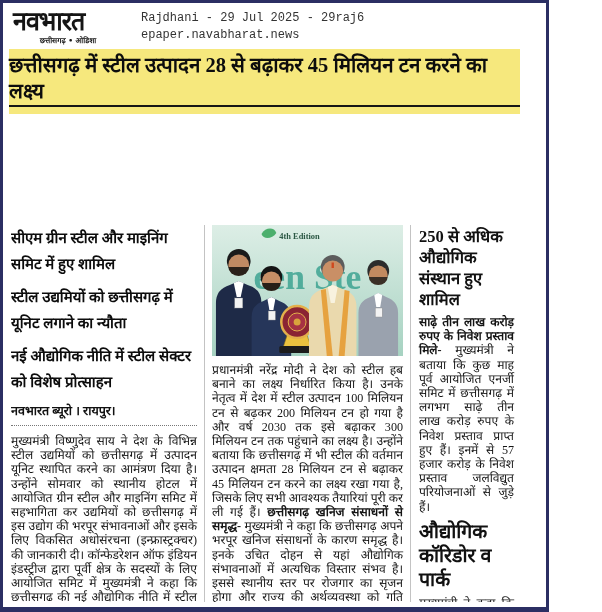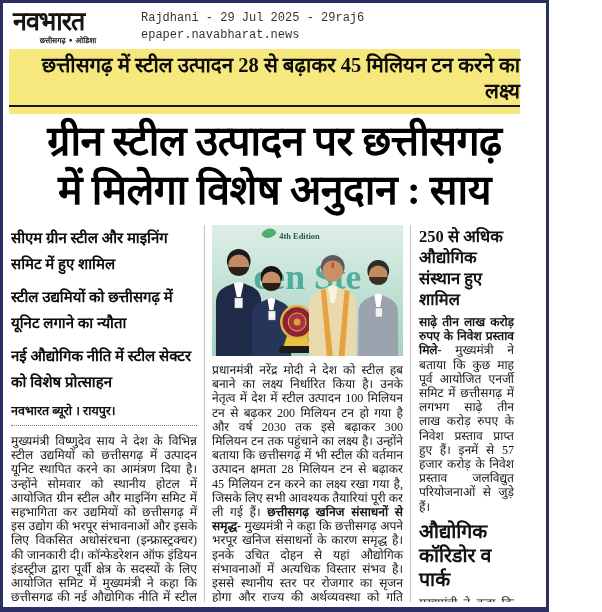--- a/index.html
+++ b/index.html
@@ -22,21 +22,21 @@
     font-weight:700; font-size:7.5px; text-align:center; margin-top:2px; color:#1a1a1a;
   }
   .masthead-meta {
     margin-left:18px; padding-top:2px;
     font-family:Liberation Mono, monospace;
     font-size:12px; color:#333; line-height:1.45;
   }
   
   .kicker {
     margin:3px 26px 0 6px; background:#f6e87d;
-    text-align:right; padding:4px 0 7px;
+    text-align:left; padding:4px 0 7px;
   }
   .kicker-text {
     display:inline-block; font-weight:700; font-size:20.5px; line-height:1.25;
     color:#0d0d0d; border-bottom:2.5px solid #161616; padding-bottom:1px;
   }
   
   .headline { text-align:center; margin-top:3px; }
   .headline .hl {
     font-weight:800; font-size:41px; line-height:49px; color:#000;
     white-space:nowrap; letter-spacing:-0.5px;
@@ -74,24 +74,20 @@
     <div class="masthead-meta">
       <div>Rajdhani - 29 Jul 2025 - 29raj6</div>
       <div>epaper.navabharat.news</div>
     </div>
   </div>
 
   <div class="kicker">
     <span class="kicker-text">छत्तीसगढ़ में स्टील उत्पादन 28 से बढ़ाकर 45 मिलियन टन करने का लक्ष्य</span>
   </div>
 
-  <div class="headline">
-    <div class="hl">ग्रीन स्टील उत्पादन पर छत्तीसगढ़</div>
-    <div class="hl">में मिलेगा विशेष अनुदान : साय</div>
-  </div>
 
   <div class="columns">
 
     <div class="col col-left">
       <div class="subhead">सीएम ग्रीन स्टील और माइनिंग समिट में हुए शामिल</div>
       <div class="subhead">स्टील उद्यमियों को छत्तीसगढ़ में यूनिट लगाने का न्यौता</div>
       <div class="subhead">नई औद्योगिक नीति में स्टील सेक्टर को विशेष प्रोत्साहन</div>
       <div class="byline">नवभारत ब्यूरो । रायपुर।</div>
       <div class="dashrule"></div>
       <p class="body-text">मुख्यमंत्री विष्णुदेव साय ने देश के विभिन्न स्टील उद्यमियों को छत्तीसगढ़ में उत्पादन यूनिट स्थापित करने का आमंत्रण दिया है। उन्होंने सोमवार को स्थानीय होटल में आयोजित ग्रीन स्टील और माइनिंग समिट में सहभागिता कर उद्यमियों को छत्तीसगढ़ में इस उद्योग की भरपूर संभावनाओं और इसके लिए विकसित अधोसंरचना (इन्फ्रास्ट्रक्चर) की जानकारी दी। कॉन्फेडरेशन ऑफ इंडियन इंडस्ट्रीज द्वारा पूर्वी क्षेत्र के सदस्यों के लिए आयोजित समिट में मुख्यमंत्री ने कहा कि छत्तीसगढ़ की नई औद्योगिक नीति में स्टील सेक्टर को विशेष रूप से प्रोत्साहन दिया गया है। यदि कोई उद्यमी ग्रीन स्टील का उत्पादन कर रहा हो, तो उसे विशेष अनुदान देने का प्रावधान भी छत्तीसगढ़ की नई औद्योगिक नीति में किया गया है। मुख्यमंत्री ने सीआईआई द्वारा आयोजित औद्योगिक प्रदर्शनी का अवलोकन भी किया। मुख्यमंत्री ने कहा कि</p>

